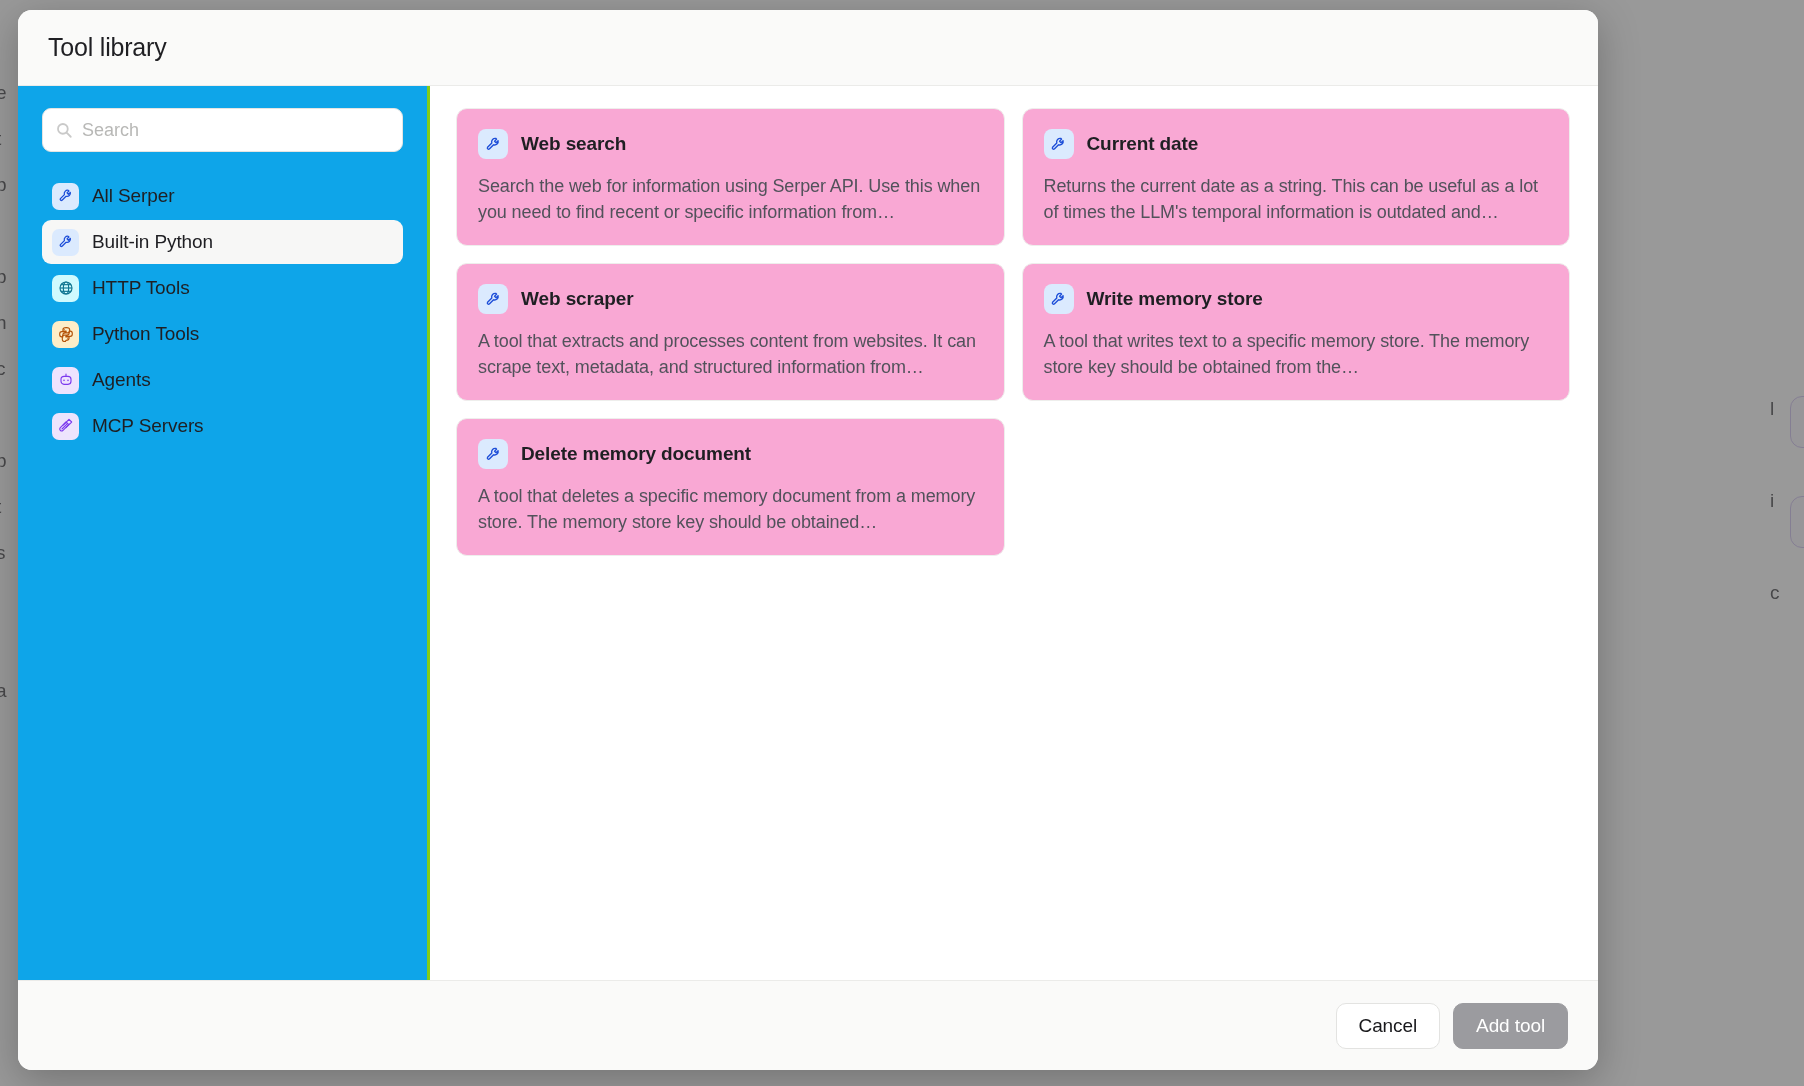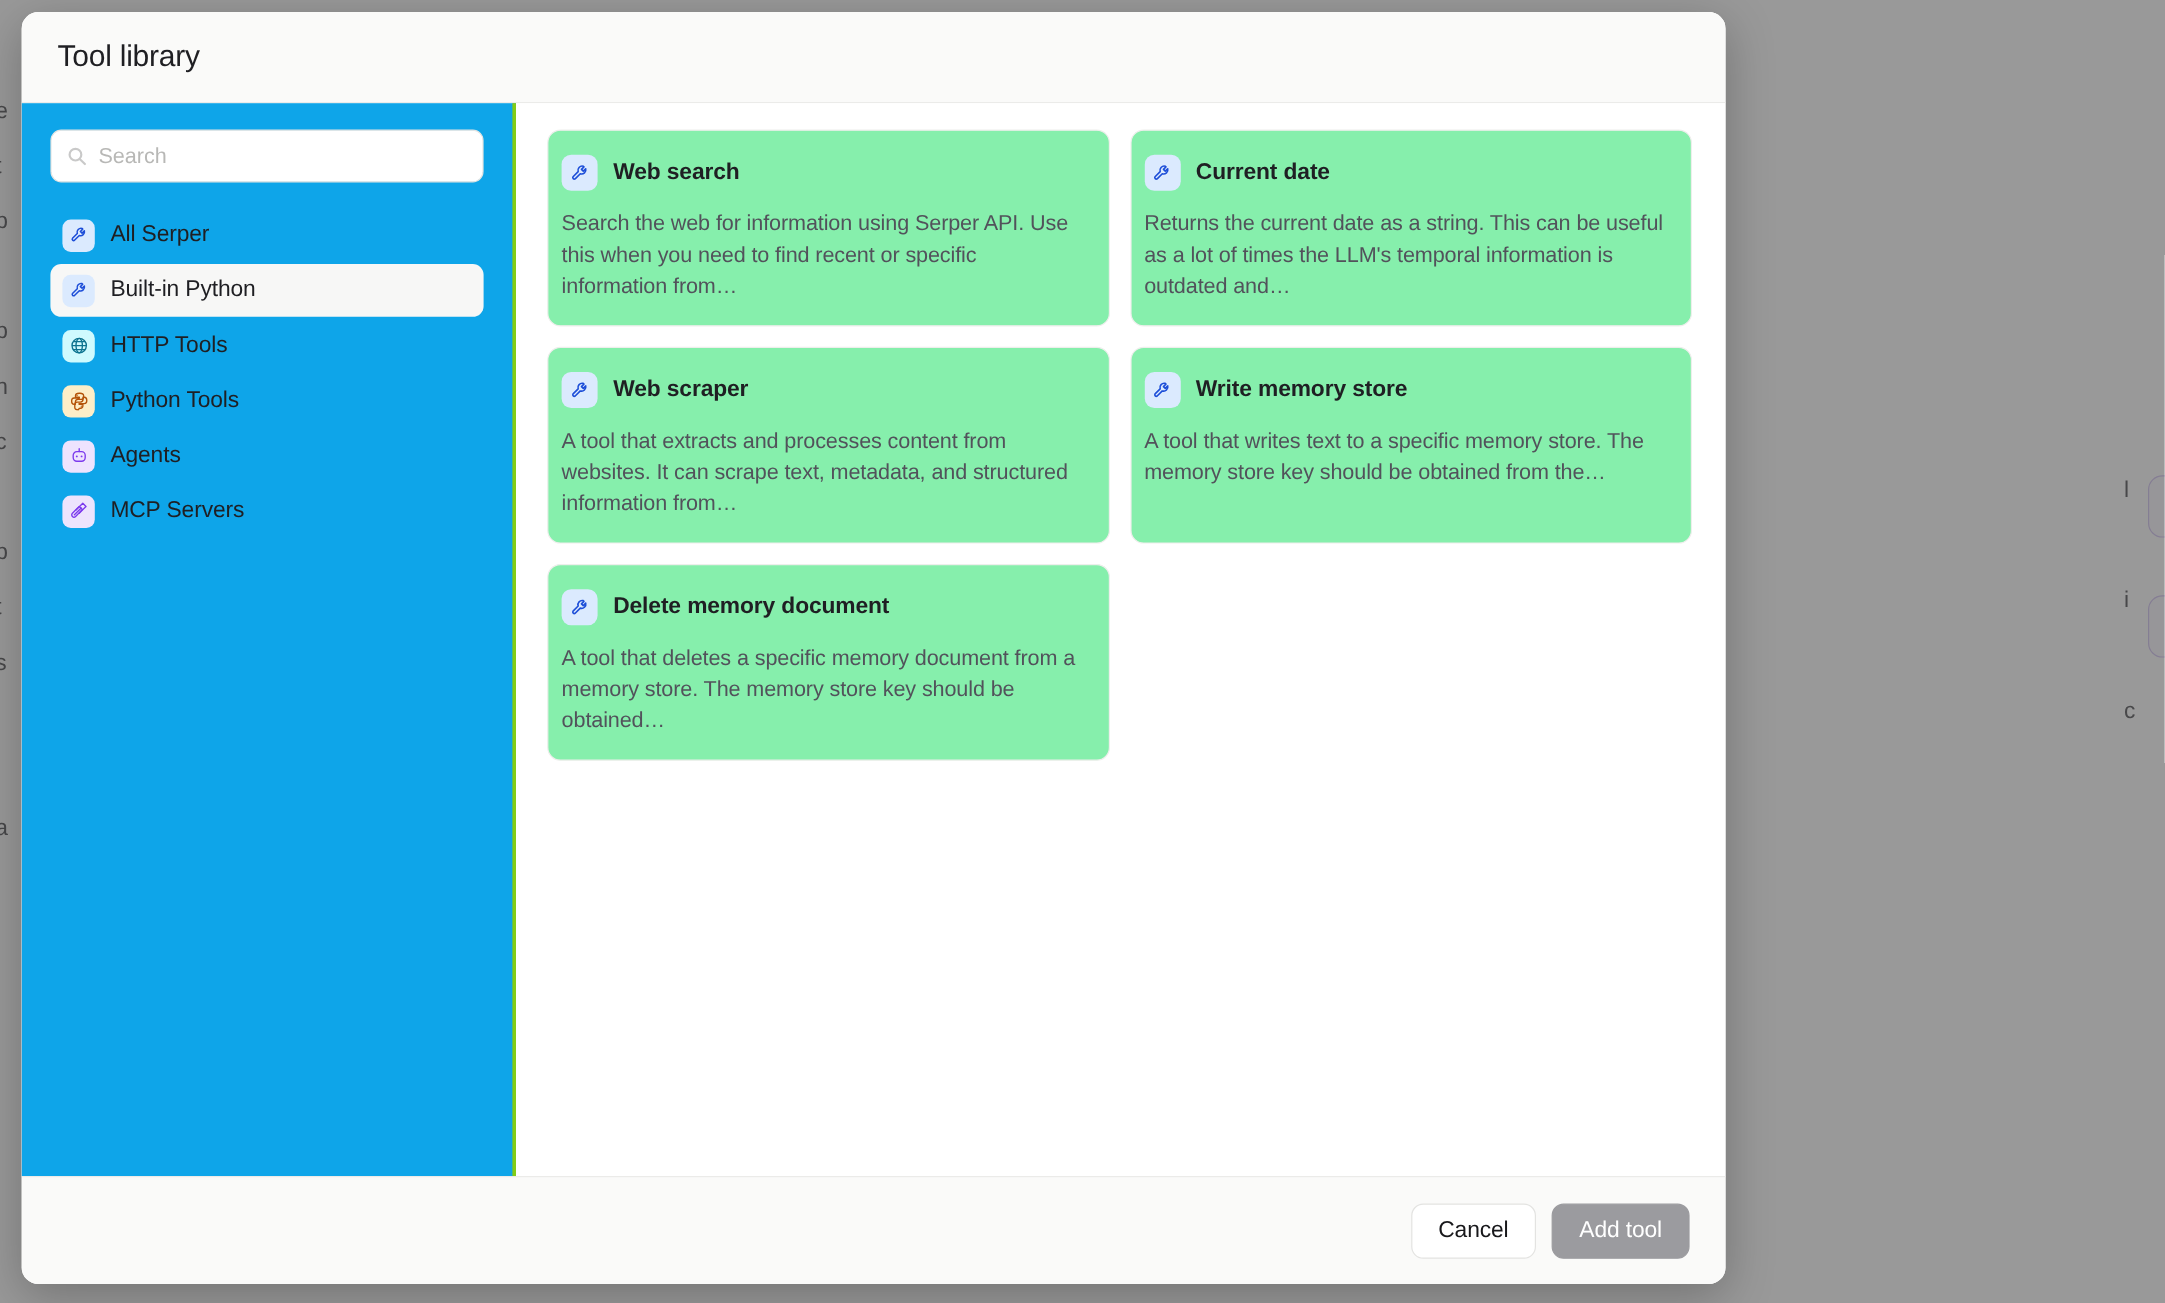--- a/index.html
+++ b/index.html
@@ -53,21 +53,21 @@
     position: absolute;
     inset: 0;
     background: rgba(90, 90, 90, 0.62);
   }
 
   
   #tool-library-dialog {
     position: absolute;
     left: 18px;
     top: 10px;
-    width: 1420px;
+    width: 1580px;
     height: 1060px;
     background: #ffffff;
     border-radius: 14px;
     box-shadow: 0 10px 40px rgba(0,0,0,0.25);
     display: flex;
     flex-direction: column;
     overflow: hidden;
     justify-content: space-between;
   }
 
@@ -172,22 +172,22 @@
   #tools-grid {
     display: grid;
     grid-template-columns: 1fr 1fr;
     gap: 17px 17px;
     align-content: start;
   }
 
   .tool-card {
     border: 1px solid #eeeeec;
     border-radius: 11px;
-    background: #86efac;
-    padding: 20px 20px 20px 11px;
+    background: #f9a8d4;
+    padding: 20px 20px 20px 21px;
     cursor: pointer;
     min-height: 122px;
   }
   .tool-card-head {
     display: flex;
     align-items: center;
     gap: 13px;
     margin-bottom: 14px;
   }
   .tool-card-icon {

